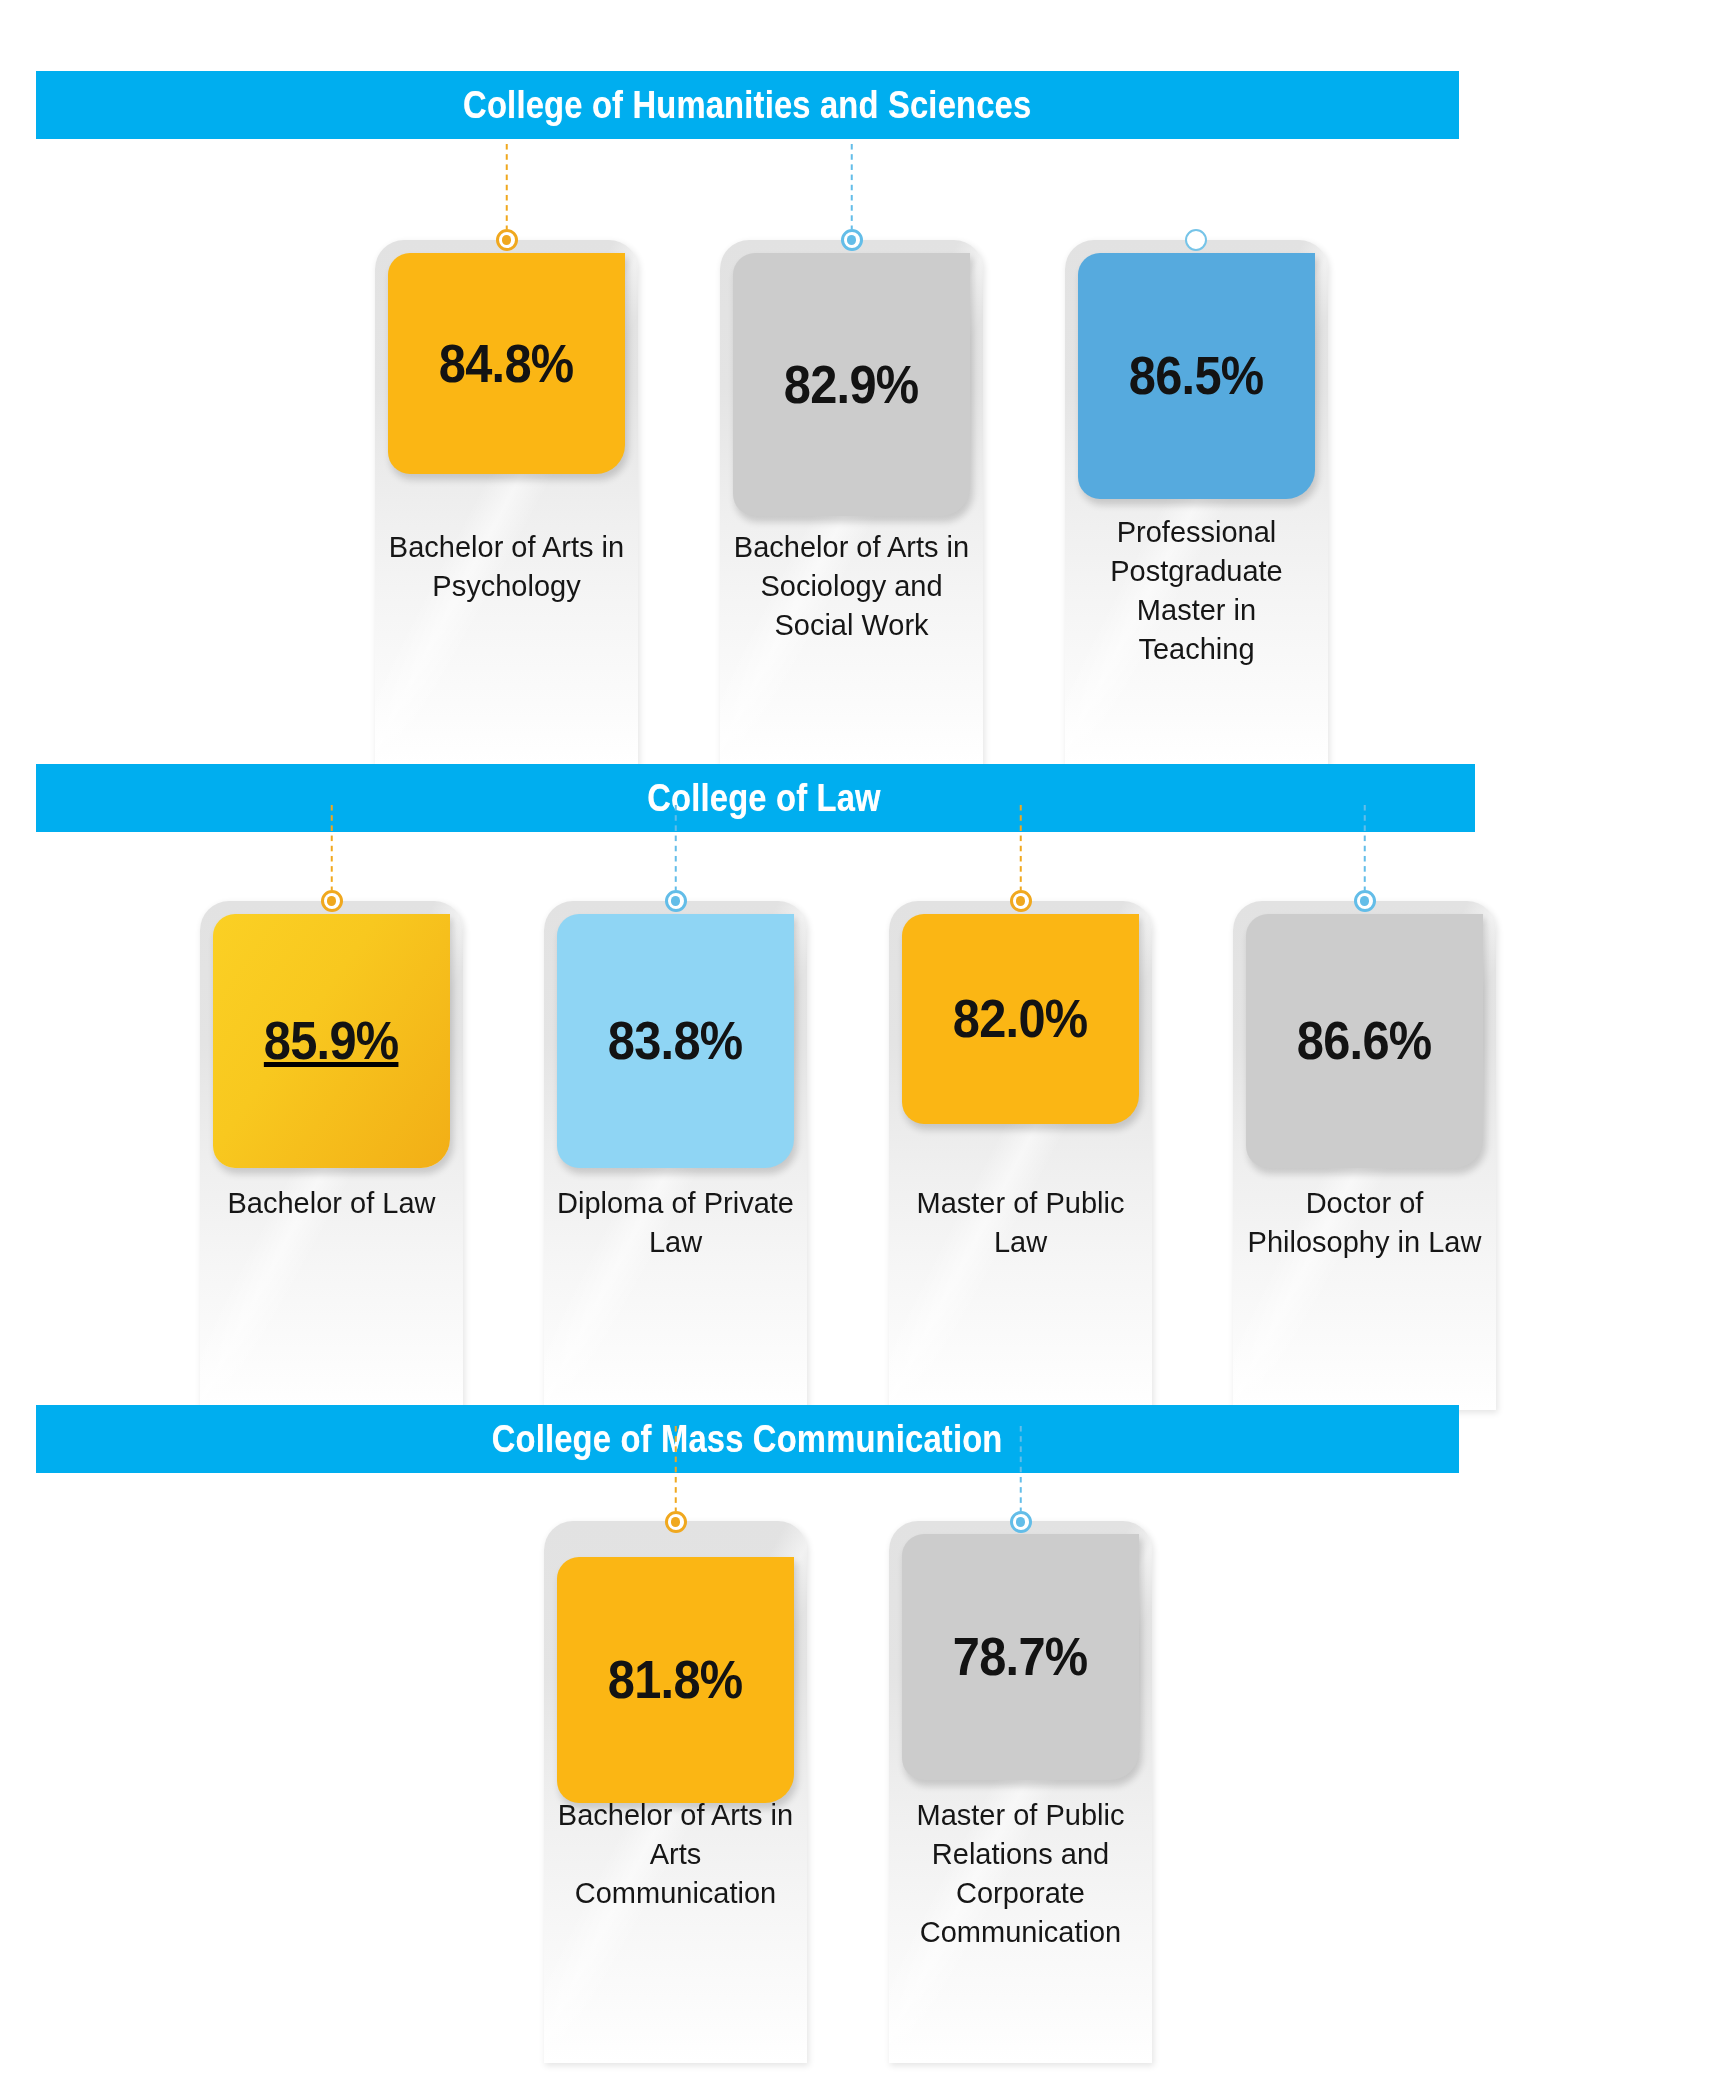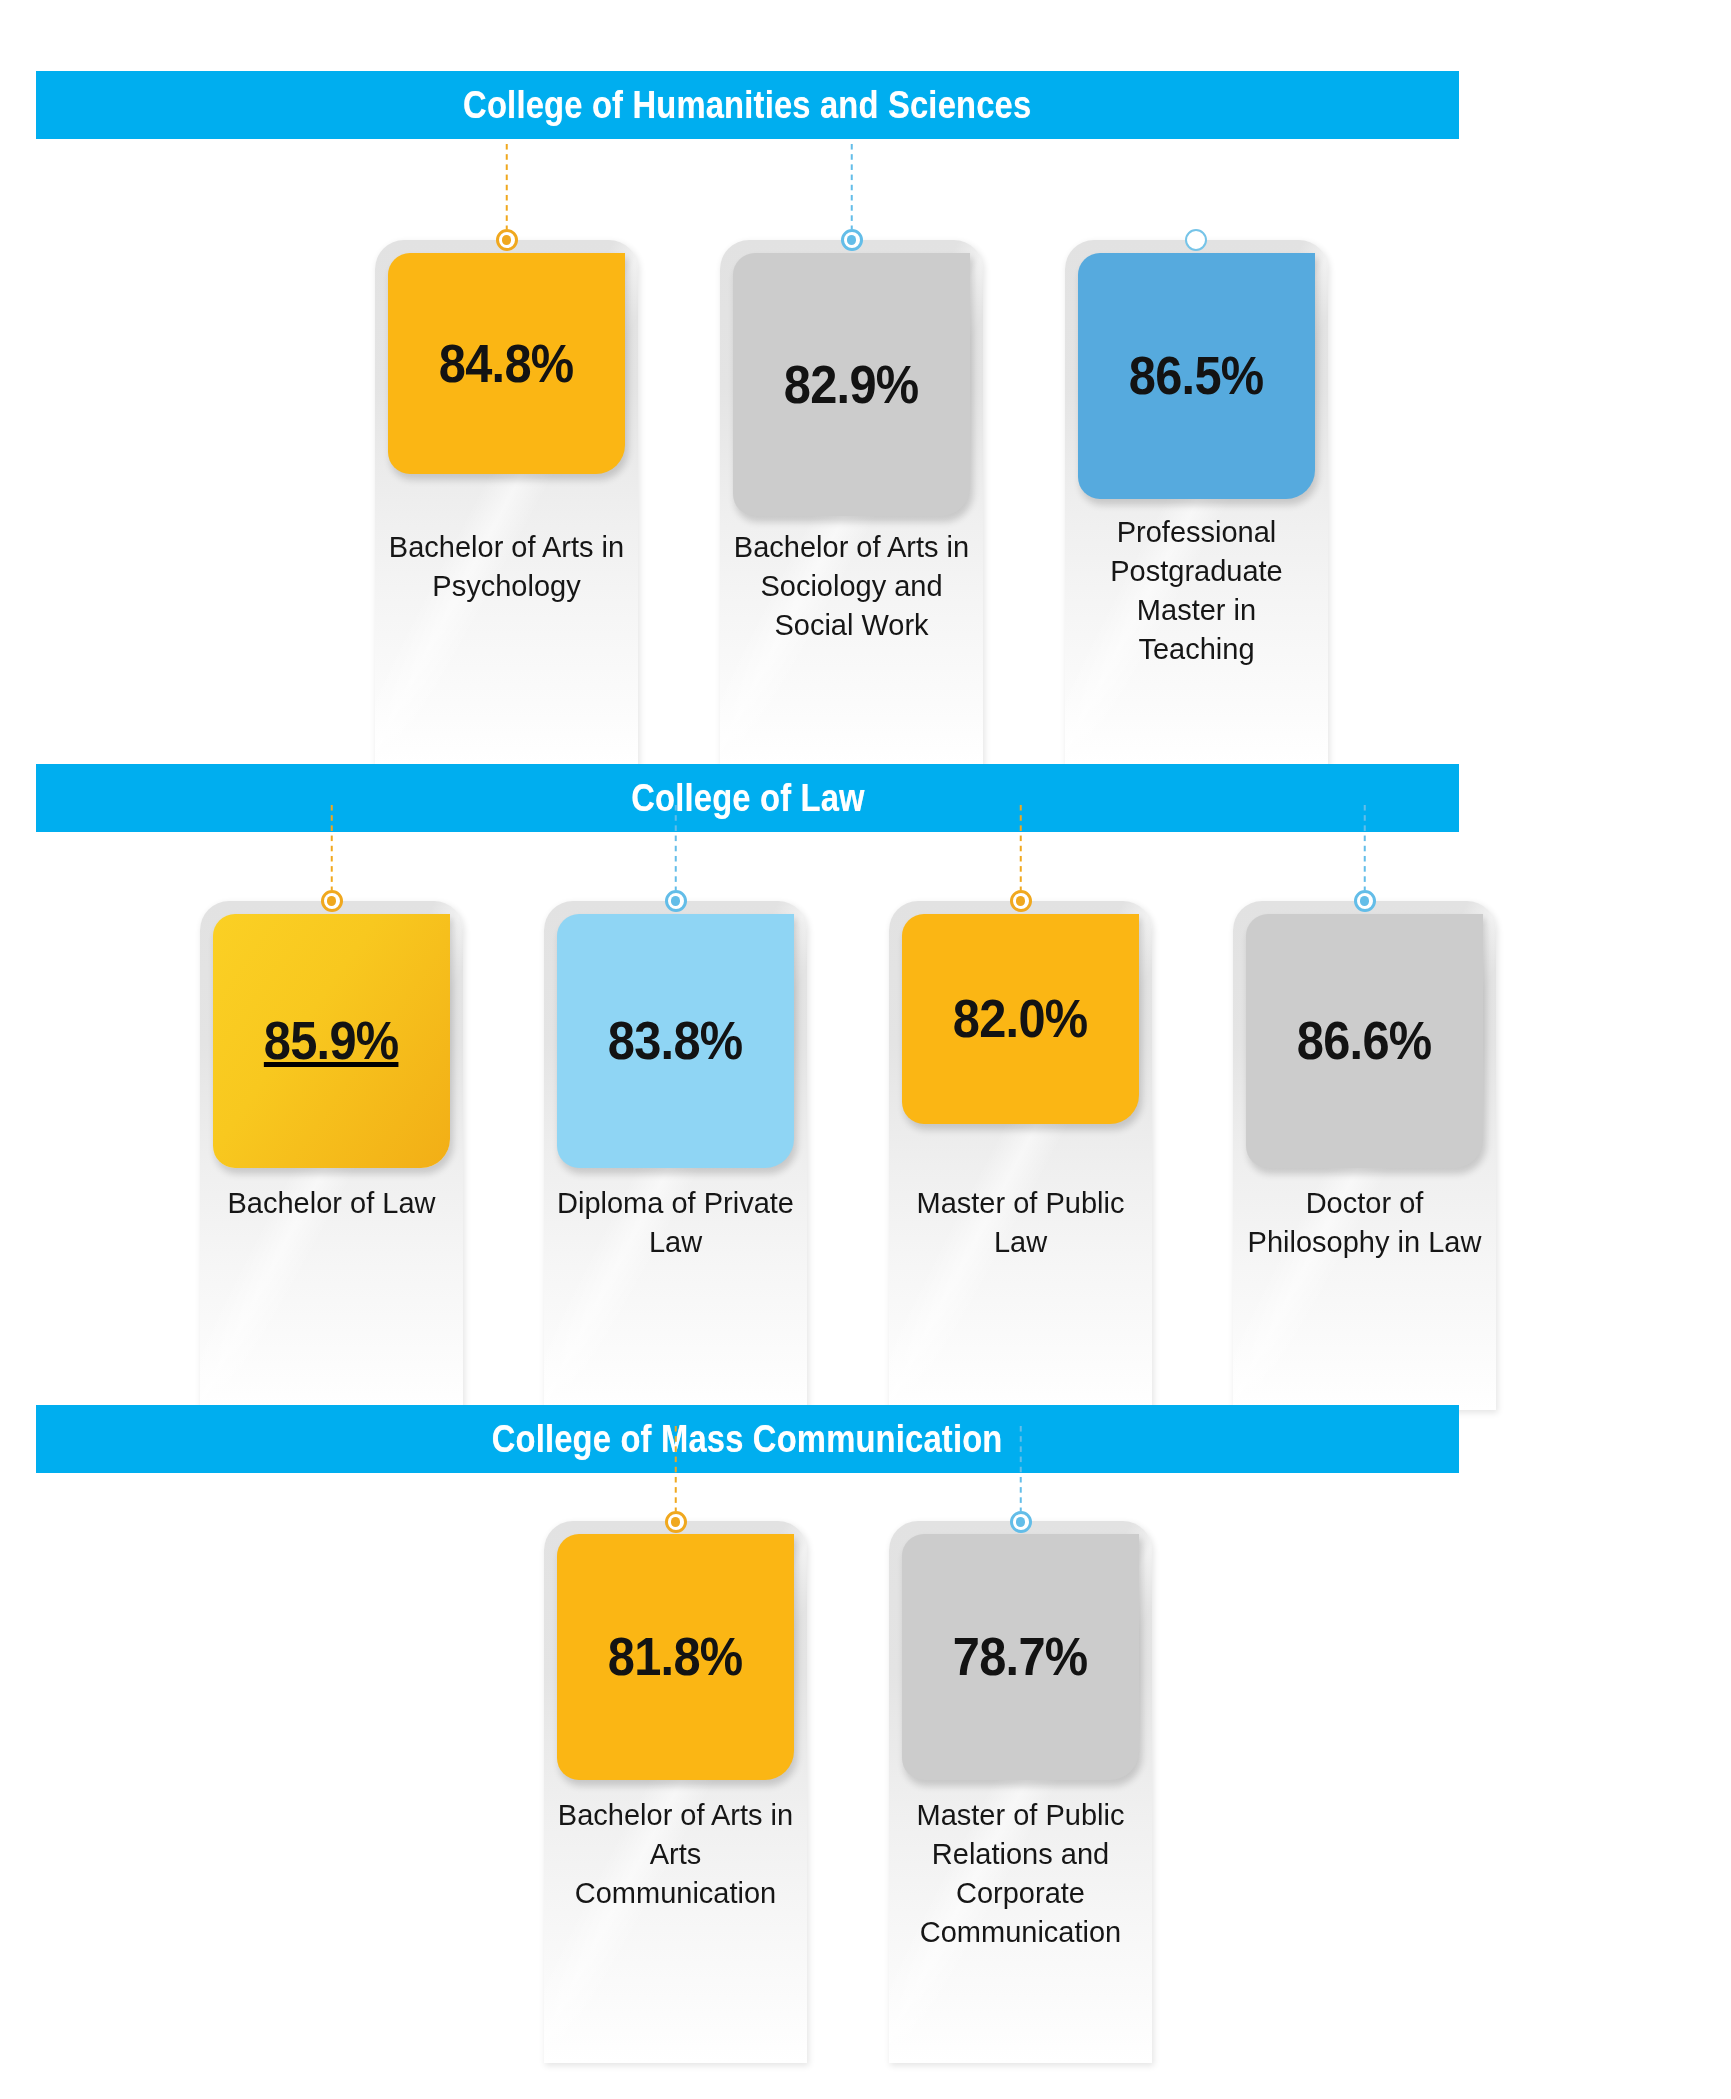--- a/index.html
+++ b/index.html
@@ -208,25 +208,25 @@
       </div>
       <div class="plabel" style="top: 283px;">
         <div>Doctor of</div>
         <div>Philosophy in Law</div>
       </div>
     </div>
     <div class="marker-wrap" style="left: 1339px; width: 51px; top: 805px; height: 107px; --mk: #63BDE8;">
       <div class="stem" style="top: 0px; height: 85px;"></div>
       <div class="dot filled" style="top: 85px;"></div>
     </div>
-    <div class="header-bar" style="top: 764px; height: 68px; --accent: #00AEEF;">
+    <div class="header-bar" style="top: 764px; height: 68px; padding-left: 16px; --accent: #00AEEF;">
       <span class="title">College of Law</span>
     </div>
     <div class="card" style="left: 544px; top: 1521px; height: 542px;">
-      <div class="valbox" style="height: 246px; background: rgb(251, 182, 20);">
+      <div class="valbox" style="height: 246px; background: rgb(251, 182, 20); margin-top: 23px;">
         <span class="pct">81.8%</span>
       </div>
       <div class="plabel" style="top: 275px;">
         <div>Bachelor of Arts in</div>
         <div>Arts</div>
         <div>Communication</div>
       </div>
     </div>
     <div class="marker-wrap" style="left: 650px; width: 51px; top: 1426px; height: 107px; --mk: #F0A81E;">
       <div class="stem" style="top: 0px; height: 85px;"></div>

